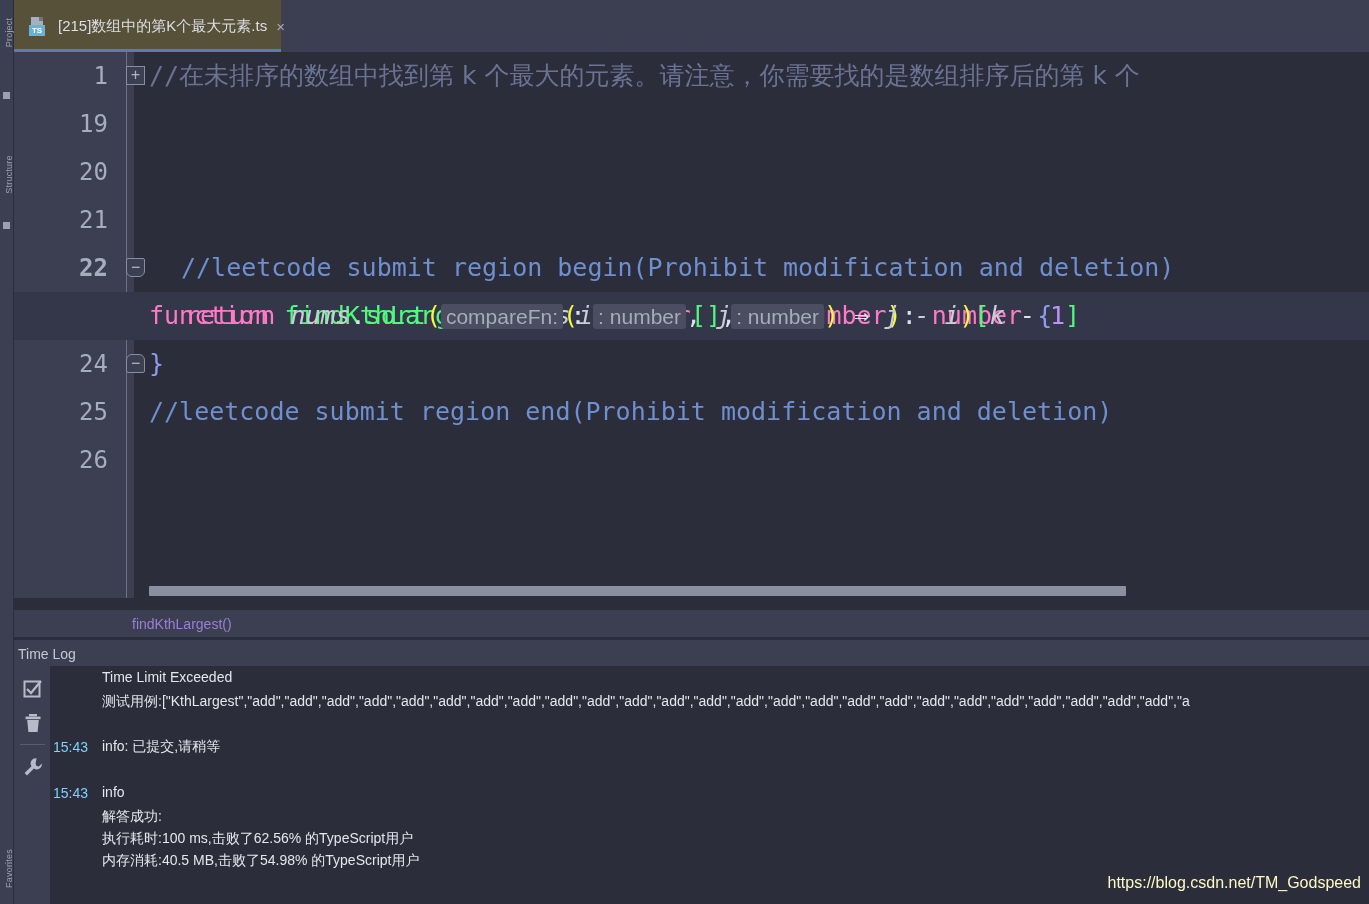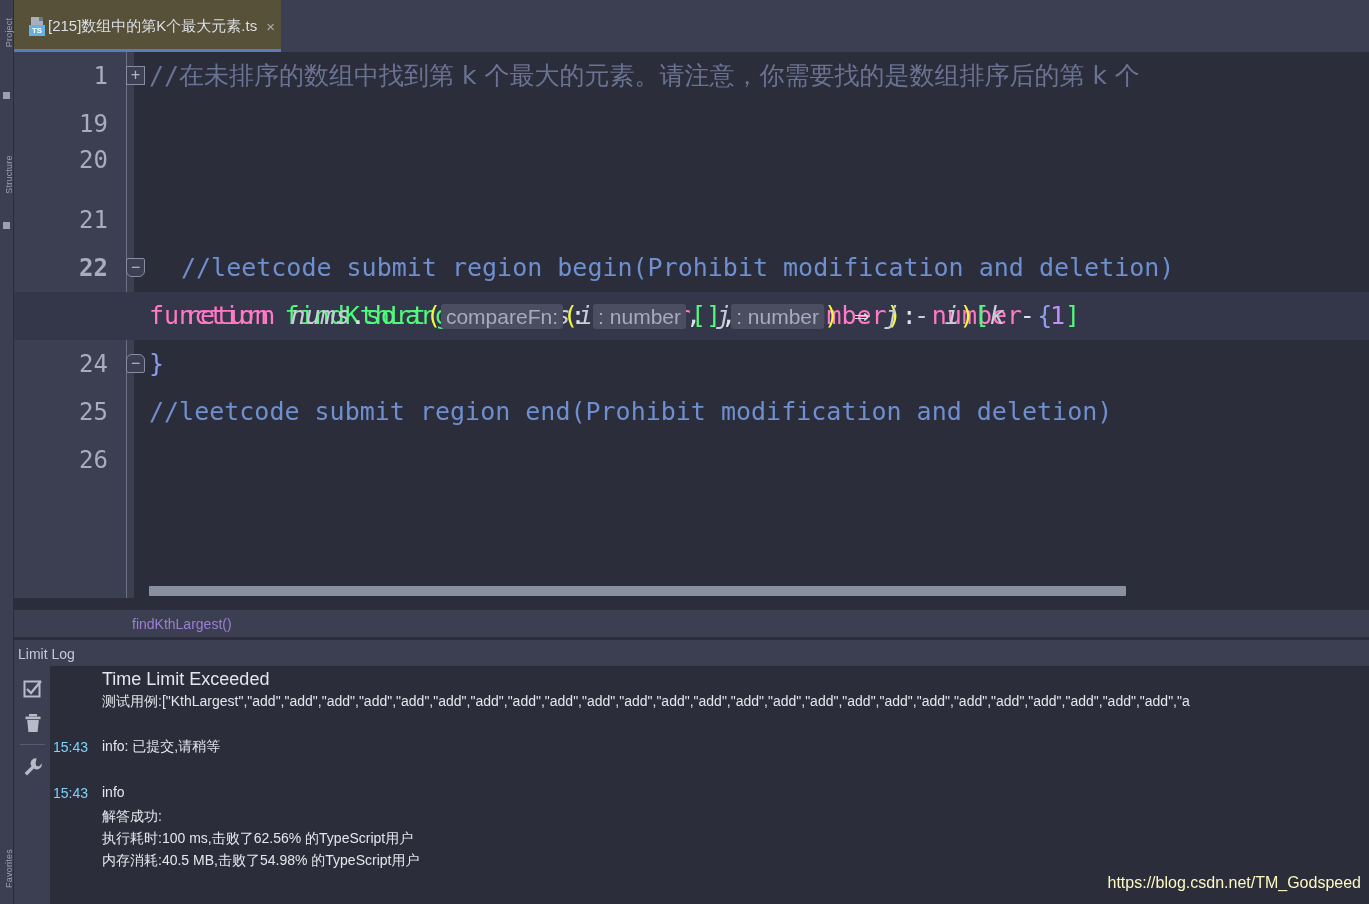--- a/index.html
+++ b/index.html
@@ -30,21 +30,21 @@
     position:absolute;left:13px;top:0;width:1356px;height:52px;
     background:#3c3f51;
   }
   .tab{
     position:absolute;left:0;top:0;height:52px;width:268px;
     background:#585139;
     display:flex;align-items:center;box-sizing:border-box;padding:0 10px 0 16px;
   }
   .tab-underline{position:absolute;left:0;bottom:0;width:268px;height:3px;background:#5c7ab5;}
   .tabs-rest{position:absolute;left:268px;top:0;right:0;height:52px;background:#3c3f51;}
-  .ts-icon{position:relative;width:19px;height:19px;flex:0 0 19px;}
+  .ts-icon{position:relative;width:19px;height:19px;flex:0 0 19px;margin-right:10px;}
   .ts-icon .page{position:absolute;left:2px;top:0;width:12px;height:14px;background:#a9b0bd;
      clip-path:polygon(0 0,70% 0,100% 28%,100% 100%,0 100%);}
   .ts-icon .fold{position:absolute;left:10px;top:0;width:4px;height:4px;background:#6e7583;}
   .ts-icon .badge{position:absolute;left:0;top:8px;width:16px;height:11px;background:#63b3e0;
      color:#fff;font-size:8px;line-height:11px;text-align:center;font-weight:bold;
      font-family:"Liberation Sans",sans-serif;}
   .tab-title{color:#dcdfe6;font-size:15px;white-space:nowrap;}
   .tab-close{
     margin-left:9px;width:17px;height:17px;color:#a7acb8;font-size:15px;line-height:17px;
     text-align:center;
@@ -132,21 +132,21 @@
   .evt-toolbar{
     position:absolute;left:13px;top:666px;width:37px;height:238px;background:#3c3f51;
   }
   .evt-icon{position:absolute;left:9px;width:22px;height:22px;}
   .evt-sep{position:absolute;left:7px;width:25px;height:1px;background:#575c6e;}
   .evt-body{
     position:absolute;left:50px;top:666px;width:1319px;height:238px;background:#2b2d3a;
     overflow:hidden;
   }
   .evt-time{position:absolute;color:#7dd3fc;font-size:14px;}
-  .evt-txt{position:absolute;color:#e3e6ec;font-size:18px;white-space:nowrap;}
+  .evt-txt{position:absolute;color:#e3e6ec;font-size:14px;white-space:nowrap;}
   .evt-txt.small{font-size:14px;}
   .watermark{
     position:absolute;right:8px;bottom:12px;color:#fef9c3;font-size:16px;
     font-family:"Liberation Sans","DejaVu Sans",sans-serif;
   }
 </style>
 </head>
 <body>
 
 <div id="root">
@@ -172,21 +172,21 @@
     </div>
     <div class="tab-underline"></div>
   </div>
 
   <div class="editor">
 
     <div class="gutter">
       <div class="gutter-hl" style="top:240px;"></div>
       <div class="gutter-line" style="top:0px;">1</div>
       <div class="gutter-line" style="top:48px;">19</div>
-      <div class="gutter-line" style="top:84px;">20</div>
+      <div class="gutter-line" style="top:96px;">20</div>
       <div class="gutter-line" style="top:144px;">21</div>
       <div class="gutter-line" style="top:192px;font-weight:bold;">22</div>
       <div class="gutter-line cur" style="top:240px;">23</div>
       <div class="gutter-line" style="top:288px;">24</div>
       <div class="gutter-line" style="top:336px;">25</div>
       <div class="gutter-line" style="top:384px;">26</div>
     </div>
 
     <div class="fold-rail">
       <div class="fold-rail-line"></div>
@@ -216,21 +216,21 @@
     <div class="hscroll-track">
       <div class="hscroll-thumb"></div>
     </div>
   </div>
 
   <div class="breadcrumb-bar">
     <div class="breadcrumb-text">findKthLargest()</div>
   </div>
 
   <div class="evt-header">
-    <div class="evt-header-label">Limit Log</div>
+    <div class="evt-header-label">Time Log</div>
   </div>
 
   <div class="evt-toolbar">
     <div class="evt-icon" style="top:12px;">
       <svg width="22" height="22" viewBox="0 0 22 22">
         <rect x="2.5" y="3.5" width="15" height="15" fill="none" stroke="#b6bbc7" stroke-width="2"></rect>
         <path d="M5 11 L9 15 L19 3" fill="none" stroke="#b6bbc7" stroke-width="2.2"></path>
       </svg>
     </div>
     <div class="evt-icon" style="top:46px;">

